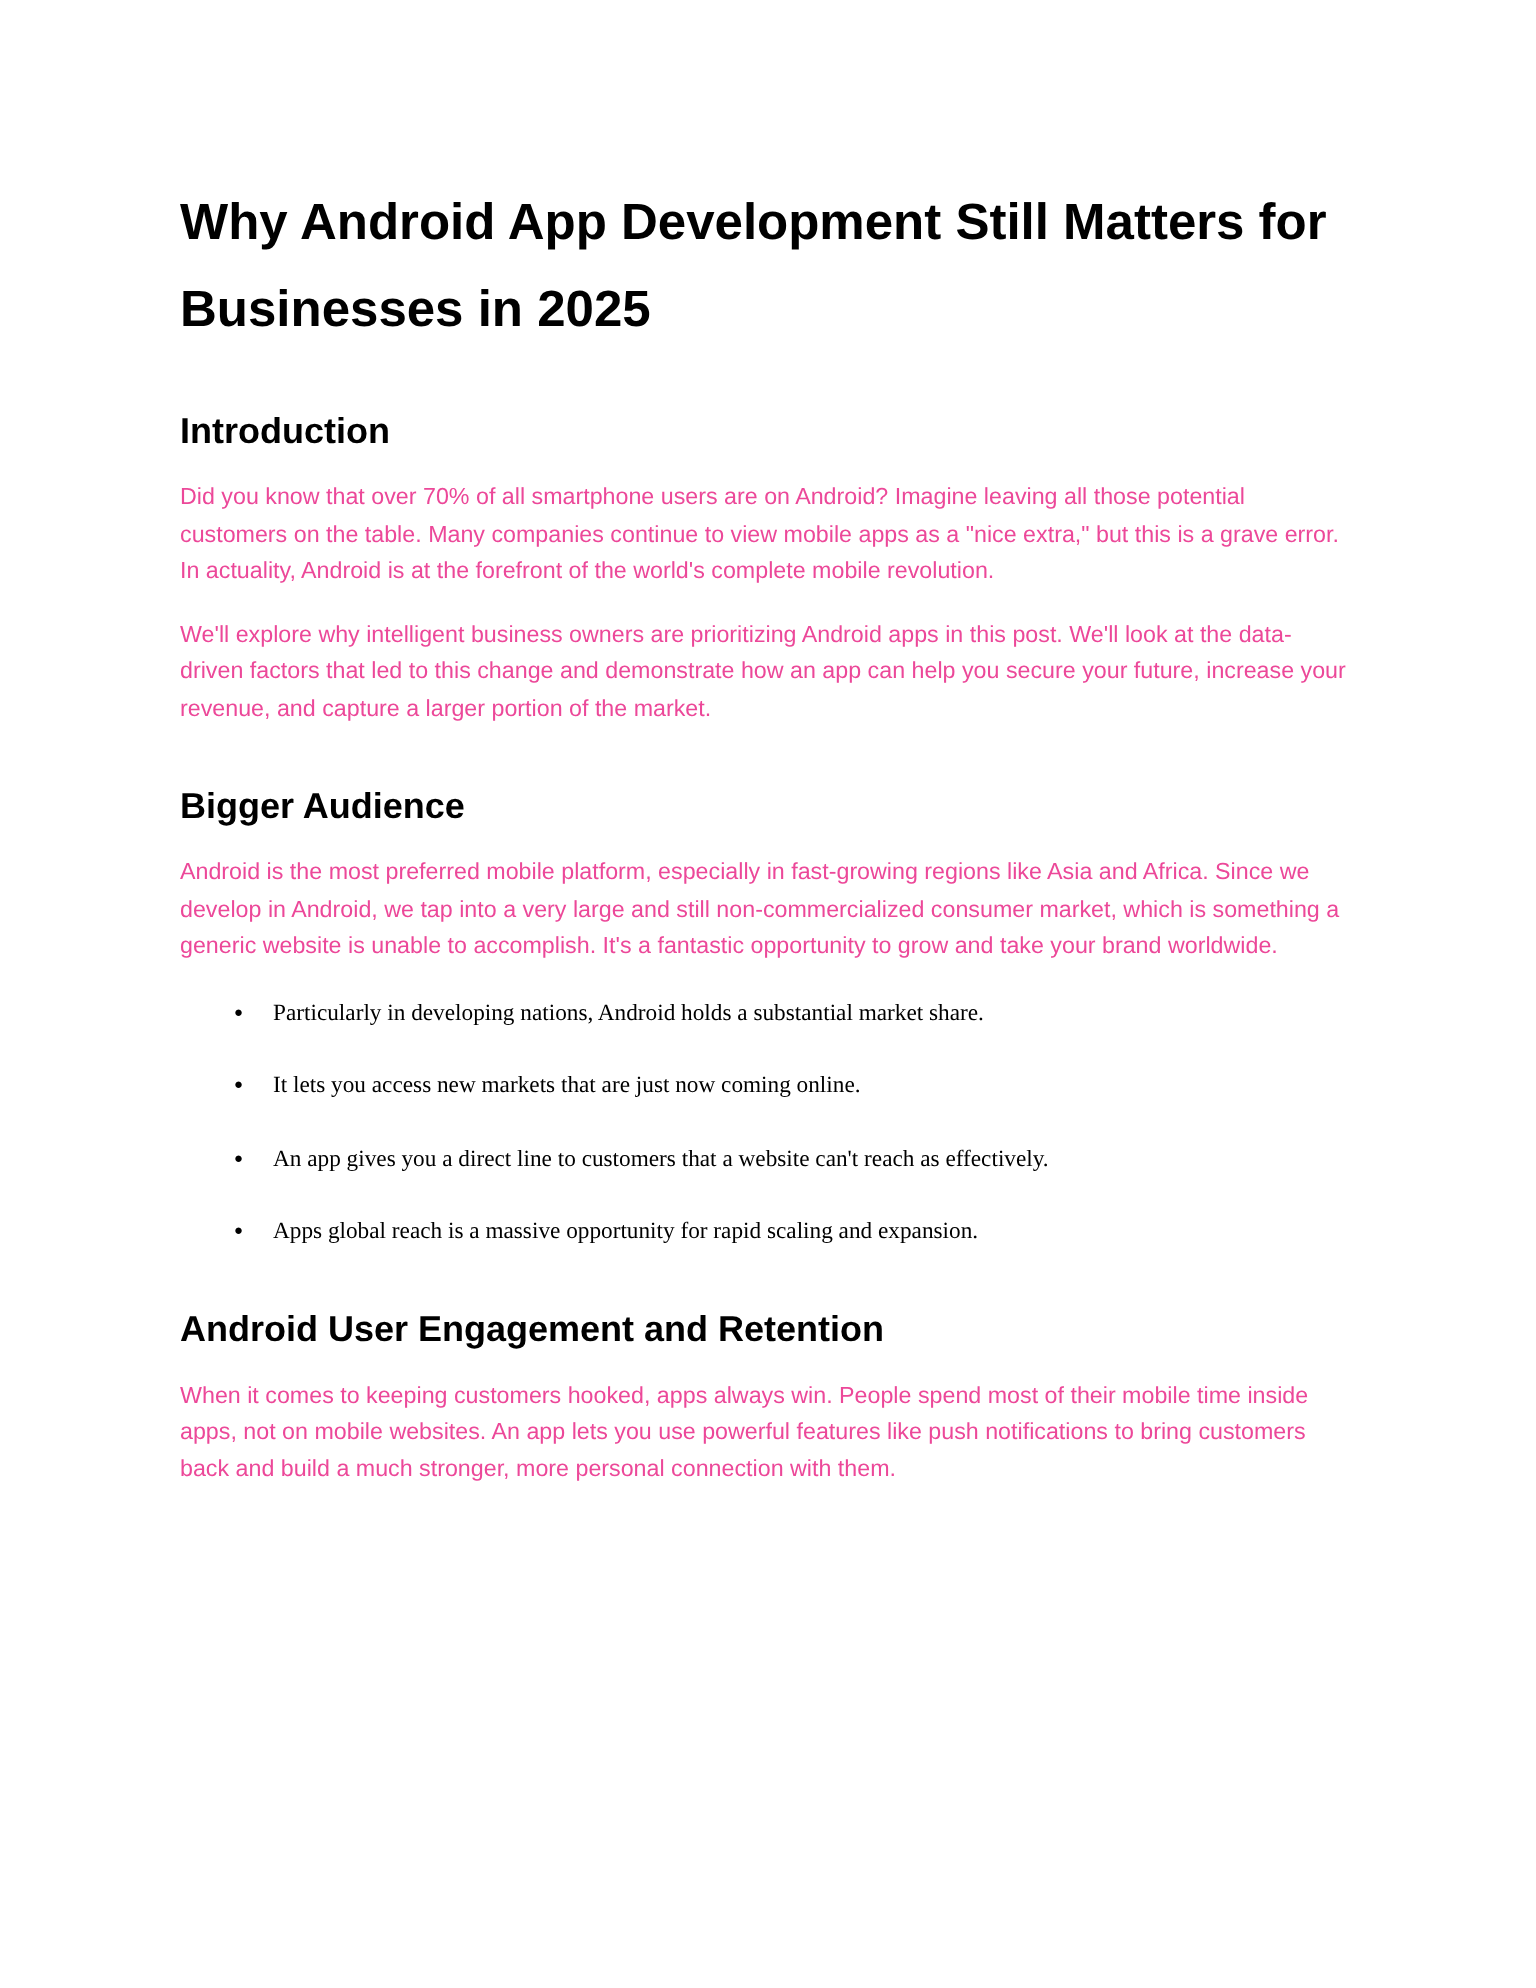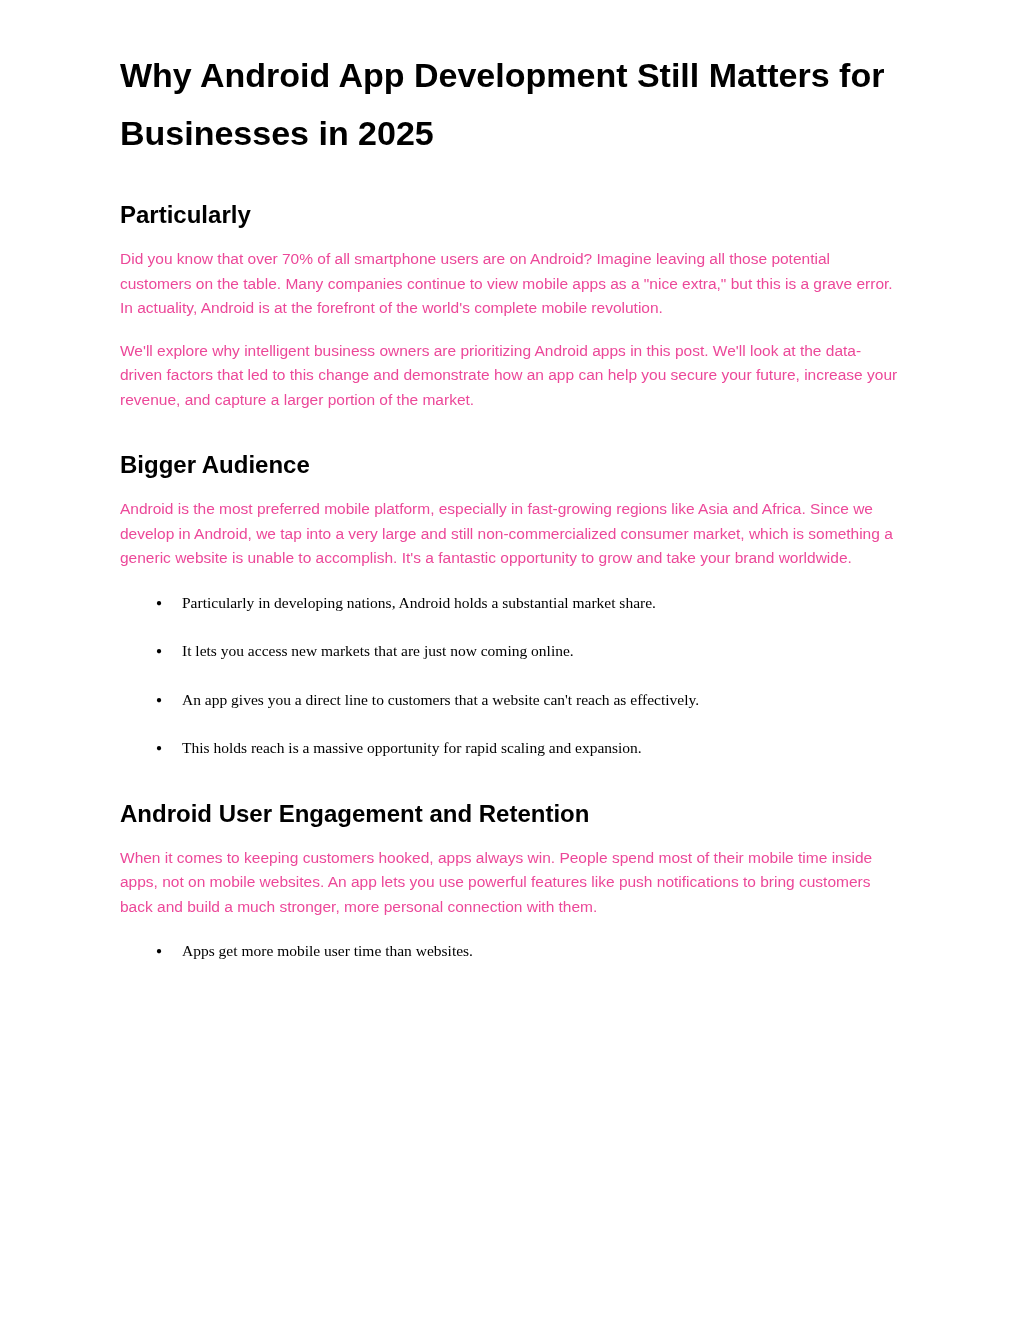--- a/index.html
+++ b/index.html
@@ -5,21 +5,21 @@
   * { box-sizing: border-box; margin: 0; padding: 0; }
   html, body {
     background: #ffffff;
     font-family: "Liberation Sans", "DejaVu Sans", sans-serif;
     color: #000000;
   }
   .page {
     width: 1024px;
     height: 1325px;
     background: #ffffff;
-    padding: 46px 122px 0 120px;
+    padding: 119px 122px 0 120px;
     overflow: hidden;
   }
   h1.doc-title {
     font-size: 34px;
     font-weight: bold;
     line-height: 58px;
     color: #000000;
     margin: 0 0 20px 0;
   }
   h2.section-heading {
@@ -59,37 +59,36 @@
   }
 </style>
 </head>
 <body>
 
 <div class="page">
 
   <h1 class="doc-title">Why Android App Development Still Matters for Businesses in 2025</h1>
 
   <section>
-    <h2 class="section-heading">Particularly</h2>
+    <h2 class="section-heading">Introduction</h2>
     <p class="body-text">Did you know that over 70% of all smartphone users are on Android? Imagine leaving all those potential customers on the table. Many companies continue to view mobile apps as a "nice extra," but this is a grave error. In actuality, Android is at the forefront of the world's complete mobile revolution.</p>
     <p class="body-text">We'll explore why intelligent business owners are prioritizing Android apps in this post. We'll look at the data-driven factors that led to this change and demonstrate how an app can help you secure your future, increase your revenue, and capture a larger portion of the market.</p>
   </section>
 
   <section>
     <h2 class="section-heading">Bigger Audience</h2>
     <p class="body-text">Android is the most preferred mobile platform, especially in fast-growing regions like Asia and Africa. Since we develop in Android, we tap into a very large and still non-commercialized consumer market, which is something a generic website is unable to accomplish. It's a fantastic opportunity to grow and take your brand worldwide.</p>
     <ul class="bullet-list">
       <li>Particularly in developing nations, Android holds a substantial market share.</li>
       <li>It lets you access new markets that are just now coming online.</li>
       <li>An app gives you a direct line to customers that a website can't reach as effectively.</li>
-      <li>This holds reach is a massive opportunity for rapid scaling and expansion.</li>
+      <li>Apps global reach is a massive opportunity for rapid scaling and expansion.</li>
     </ul>
   </section>
 
   <section>
     <h2 class="section-heading">Android User Engagement and Retention</h2>
     <p class="body-text">When it comes to keeping customers hooked, apps always win. People spend most of their mobile time inside apps, not on mobile websites. An app lets you use powerful features like push notifications to bring customers back and build a much stronger, more personal connection with them.</p>
     <ul class="bullet-list">
-      <li>Apps get more mobile user time than websites.</li>
     </ul>
   </section>
 
 </div>
 
 </body></html>

